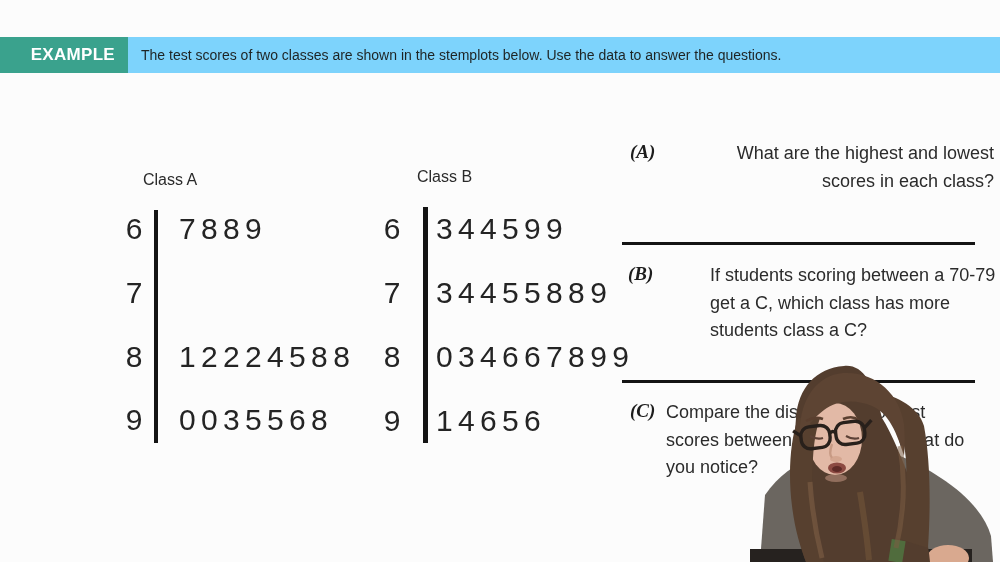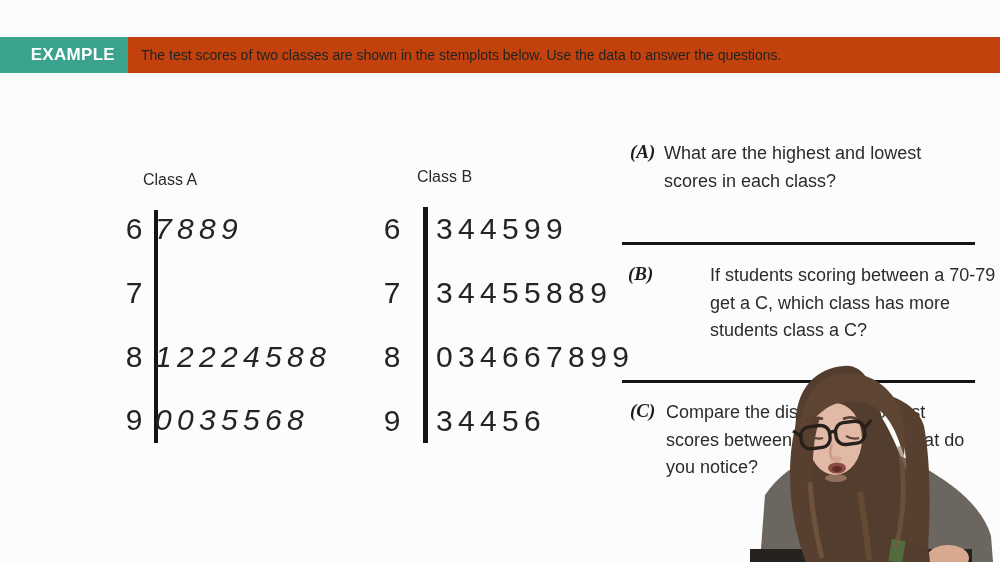--- a/index.html
+++ b/index.html
@@ -28,46 +28,46 @@
   #plotB .plot-title{left:41px;}
   .vline{position:absolute;background:#141414;}
   #plotA .vline{left:36px;top:39px;width:3.5px;height:233px;}
   #plotB .vline{left:47px;top:39px;width:4.5px;height:236px;}
   .srow{position:absolute;left:0;display:flex;align-items:baseline;white-space:nowrap;}
   .stem,.leaves{
     font-size:30px;line-height:1;color:#242424;
     letter-spacing:-.5px;word-spacing:-2px;
   }
   .stem{display:inline-block;width:24px;text-align:right;}
-  #plotA .leaves{margin-left:13px;font-style:italic;}
+  #plotA .leaves{margin-left:37px;}
   #plotB .leaves{margin-left:36px;}
   #plotA .r0{top:43px}  #plotA .r1{top:107px} #plotA .r2{top:171px} #plotA .r3{top:234px}
   #plotB .r0{top:46px}  #plotB .r1{top:110px} #plotB .r2{top:174px} #plotB .r3{top:238px}
   
   .q-label{
     position:absolute;font-family:"Liberation Serif",serif;font-weight:bold;
     font-style:italic;font-size:19px;color:#1d1d1d;
   }
   .q-lines{position:absolute;width:330px;}
   .q-line{display:block;font-size:18px;line-height:27.5px;color:#2b2b2b;white-space:nowrap;}
-  #qaL{left:630px;top:141px;}  #qa{left:664px;top:140px;}
+  #qaL{left:630px;top:141px;}  #qa{left:664px;top:140px;text-align:right;}
   #qbL{left:628px;top:263px;}  #qb{left:666px;top:262px;margin-left:44px;}
   #qcL{left:630px;top:400px;}  #qc{left:666px;top:399px;}
   .rule{position:absolute;left:622px;width:353px;height:2.5px;background:#141414;}
   #rule1{top:242px;}
   #rule2{top:380px;}
   
   .presenter{position:absolute;left:740px;top:362px;width:260px;height:200px;}
 </style>
 </head>
 <body>
 
 <div class="stage">
 
-  <div class="banner" style="background: #c2410c;">
+  <div class="banner" style="background: #7dd3fc;">
     <div class="banner-badge" style="background: rgb(58, 162, 141);">
       <span>EXAMPLE</span>
     </div>
     <div class="banner-text">The test scores of two classes are shown in the stemplots below. Use the data to answer the questions.</div>
   </div>
 
   <div class="plot" id="plotA">
     <div class="plot-title">Class A</div>
     <div class="vline" style="background: rgb(20, 20, 20);"></div>
     <div class="srow r0">
@@ -97,21 +97,21 @@
     <div class="srow r1">
       <span class="stem">7</span>
       <span class="leaves">3 4 4 5 5 8 8 9</span>
     </div>
     <div class="srow r2">
       <span class="stem">8</span>
       <span class="leaves">0 3 4 6 6 7 8 9 9</span>
     </div>
     <div class="srow r3">
       <span class="stem">9</span>
-      <span class="leaves">3 4 4 5 6</span>
+      <span class="leaves">1 4 6 5 6</span>
     </div>
   </div>
 
   <div class="q-label" id="qaL">(A)</div>
   <div class="q-lines" id="qa">
     <span class="q-line">What are the highest and lowest</span>
     <span class="q-line">scores in each class?</span>
   </div>
 
   <div class="rule" id="rule1" style="background: rgb(20, 20, 20);"></div>

